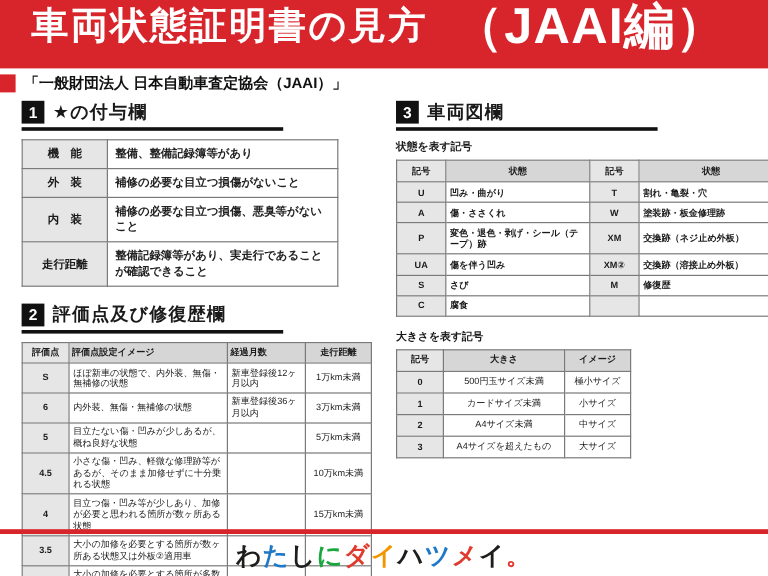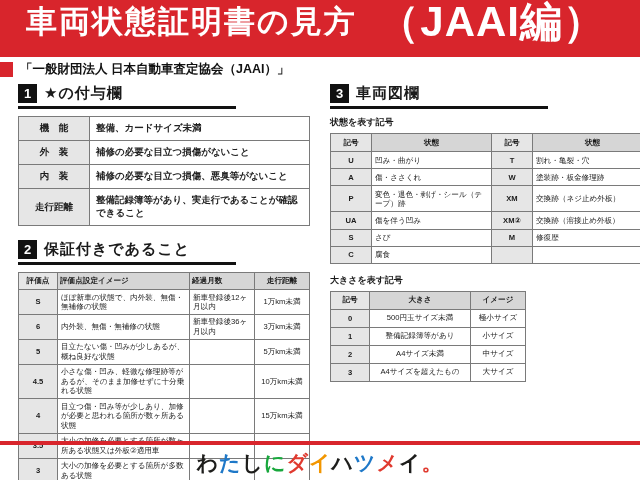--- a/index.html
+++ b/index.html
@@ -32,38 +32,38 @@
     width:19px; height:19px; background:#111; color:#fff; flex:0 0 auto;
     display:flex; align-items:center; justify-content:center;
     font-size:13px; font-weight:bold;
   }
   .sec-title { font-size:15px; font-weight:bold; letter-spacing:1px; white-space:nowrap; }
   
   table { border-collapse:collapse; table-layout:fixed; }
   th,td { border:1px solid #7a7a7a; overflow:hidden; }
   th { background:#d6d6d6; font-weight:bold; }
   
-  .tbl-star { width:292px; font-size:9.5px;font-family:Liberation Serif, serif; }
+  .tbl-star { width:264px; font-size:9.5px;font-family:Liberation Serif, serif; }
   .tbl-star td { padding:5px 6px; height:11px; }
   .tbl-star td:nth-child(1) { width:58px; background:#e6e6e6; text-align:center; font-weight:bold; }
   .tbl-star td:nth-child(2) { font-weight:bold; color:#222; }
   
   .tbl-eval { width:292px; font-size:7.6px; margin-top:1px; }
   .tbl-eval th { padding:3px 2px; font-size:7.6px; }
   .tbl-eval td { padding:2.5px 3px; line-height:1.25; }
   .tbl-eval th:nth-child(1), .tbl-eval td:nth-child(1) { width:34px; text-align:center; background:#e6e6e6; }
   .tbl-eval td:nth-child(1) { font-weight:bold; }
   .tbl-eval th:nth-child(2), .tbl-eval td:nth-child(2) { width:127px; text-align:left; }
   .tbl-eval th:nth-child(3), .tbl-eval td:nth-child(3) { width:60px; text-align:left; }
   .tbl-eval th:nth-child(4), .tbl-eval td:nth-child(4) { text-align:center; }
   .tbl-eval th { background:#d6d6d6; }
   
   .tbl-state { width:302px; font-size:7.6px; }
   .tbl-state th { padding:3.5px 2px; }
-  .tbl-state td { padding:3.5px 3px; line-height:1.2; }
+  .tbl-state td { padding:3.5px 3px; line-height:1.2;font-weight:bold; }
   .tbl-state th:nth-child(odd), .tbl-state td:nth-child(odd) { width:36px; text-align:center; background:#e6e6e6; }
   .tbl-state td:nth-child(odd) { font-weight:bold; }
   .tbl-state th:nth-child(even), .tbl-state td:nth-child(even) { width:115px; text-align:left; }
   .tbl-state th { background:#d6d6d6; text-align:center !important; }
   
   .tbl-size { width:196px; font-size:7.6px; }
   .tbl-size th { padding:3.5px 2px; }
   .tbl-size td { padding:3.5px 3px; }
   .tbl-size th:nth-child(1), .tbl-size td:nth-child(1) { width:34px; background:#e6e6e6; }
   .tbl-size th:nth-child(2), .tbl-size td:nth-child(2) { width:96px; }
@@ -99,40 +99,40 @@
   <div class="col-left">
 
     <div class="sec-head">
       <span class="sec-num">1</span>
       <span class="sec-title">★の付与欄</span>
     </div>
     <table class="tbl-star">
       <tbody>
           <tr>
             <td>機　能</td>
-            <td>整備、カードサイズ未満</td>
+            <td>整備、整備記録簿等があり</td>
           </tr>
           <tr>
             <td>外　装</td>
             <td>補修の必要な目立つ損傷がないこと</td>
           </tr>
           <tr>
             <td>内　装</td>
             <td>補修の必要な目立つ損傷、悪臭等がないこと</td>
           </tr>
           <tr>
             <td>走行距離</td>
             <td>整備記録簿等があり、実走行であることが確認できること</td>
           </tr>
         </tbody>
     </table>
 
     <div class="sec-head" style="margin-top:14px;">
       <span class="sec-num">2</span>
-      <span class="sec-title">保証付きであること</span>
+      <span class="sec-title">評価点及び修復歴欄</span>
     </div>
     <table class="tbl-eval">
       <thead>
           <tr>
             <th>評価点</th>
             <th>評価点設定イメージ</th>
             <th>経過月数</th>
             <th>走行距離</th>
           </tr>
         </thead>
@@ -251,21 +251,21 @@
           </tr>
         </thead>
       <tbody>
           <tr>
             <td>0</td>
             <td>500円玉サイズ未満</td>
             <td>極小サイズ</td>
           </tr>
           <tr>
             <td>1</td>
-            <td>整備記録簿等があり</td>
+            <td>カードサイズ未満</td>
             <td>小サイズ</td>
           </tr>
           <tr>
             <td>2</td>
             <td>A4サイズ未満</td>
             <td>中サイズ</td>
           </tr>
           <tr>
             <td>3</td>
             <td>A4サイズを超えたもの</td>

